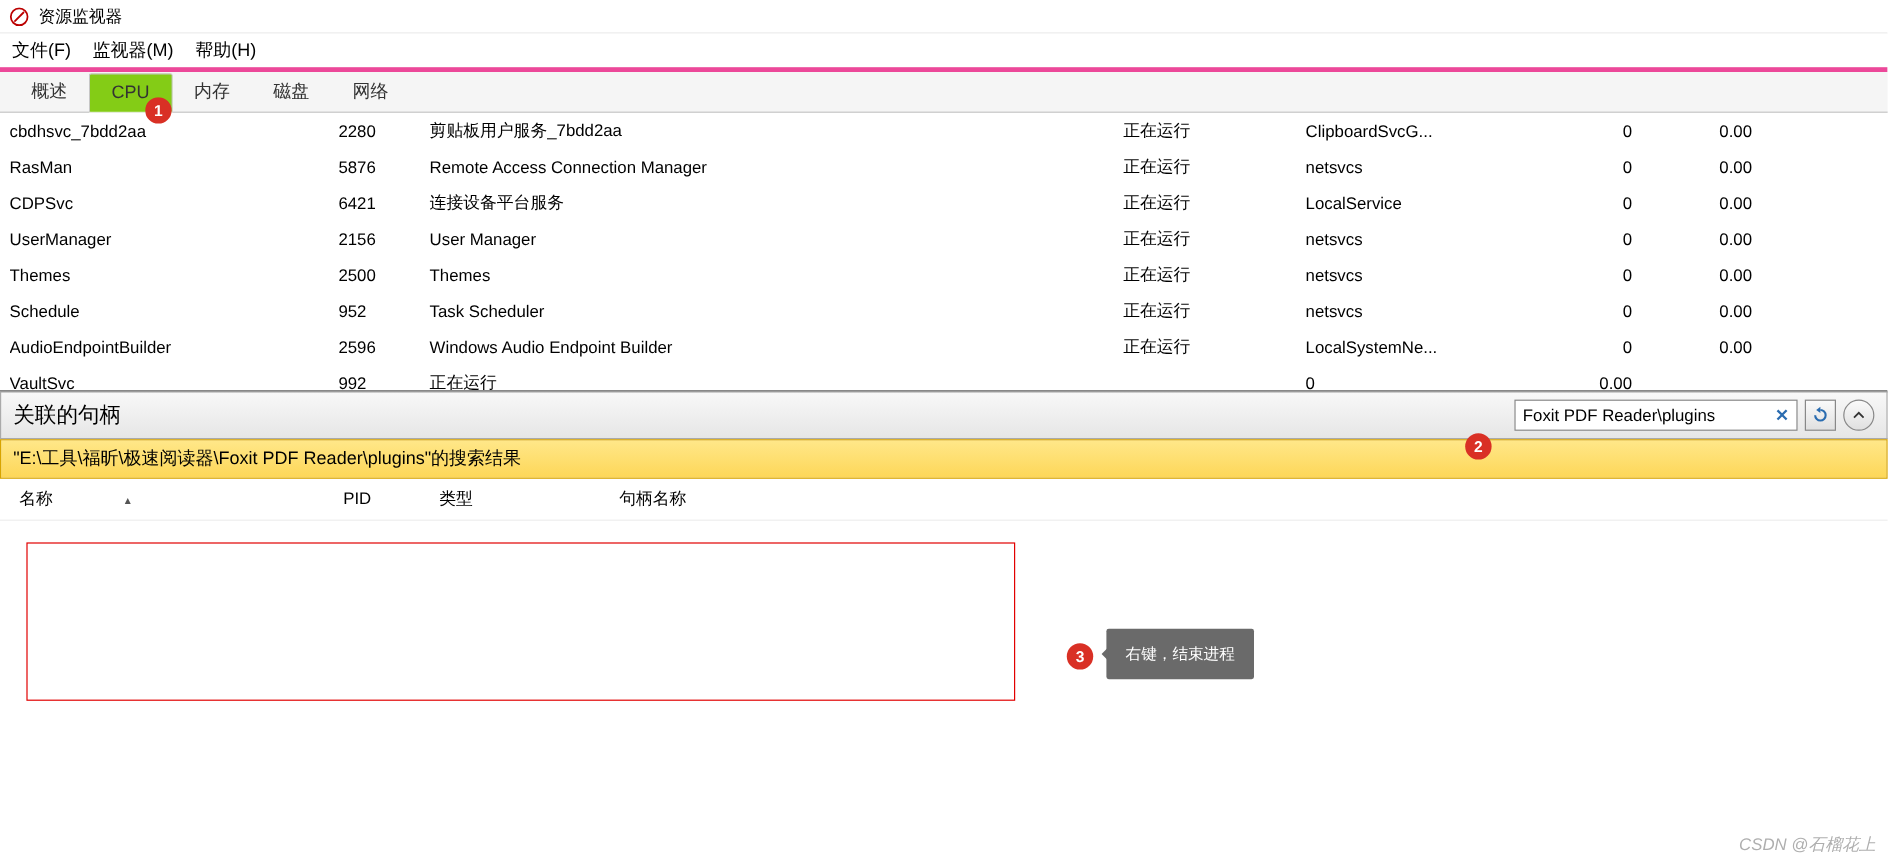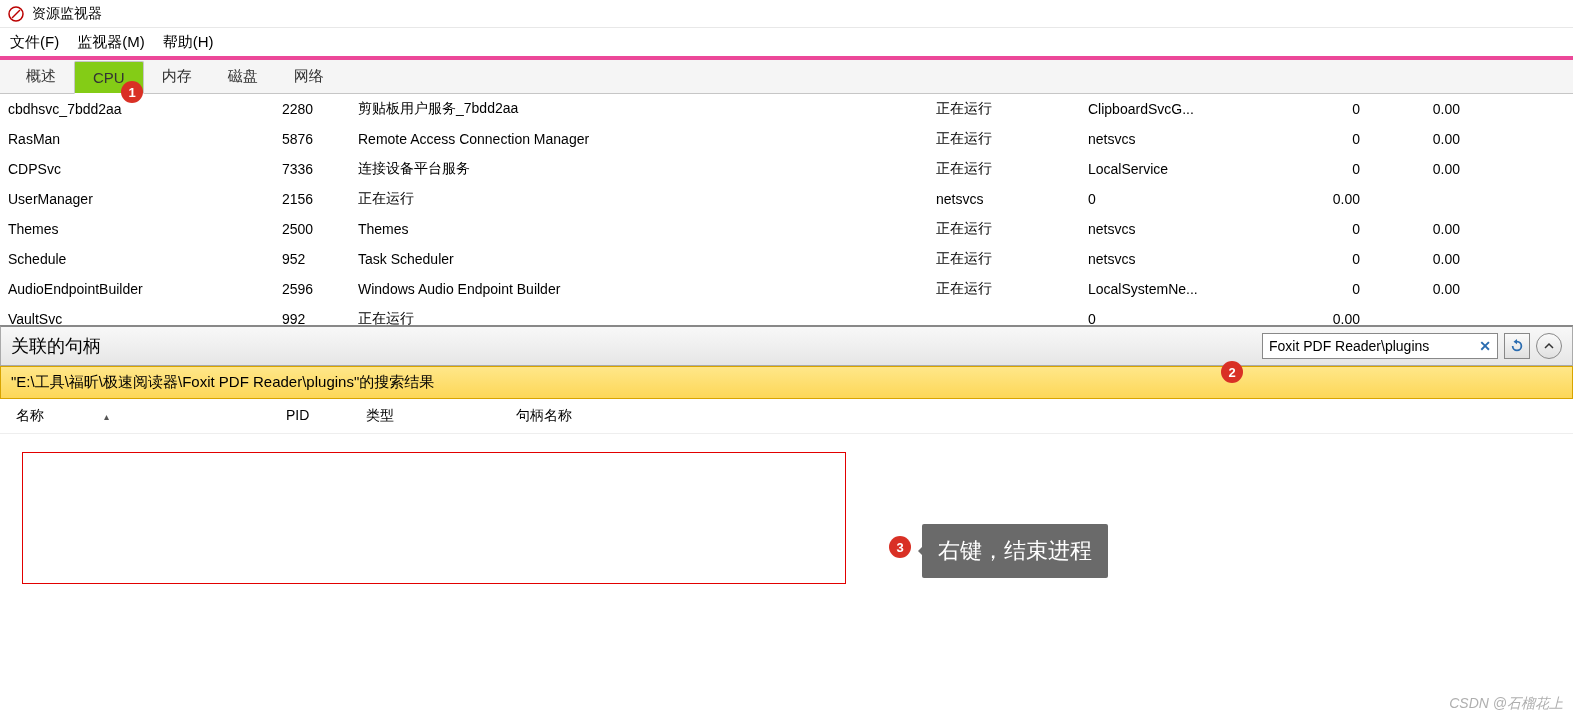--- a/index.html
+++ b/index.html
@@ -32,21 +32,21 @@
 .collapse-btn { display: flex; align-items: center; justify-content: center; width: 26px; height: 26px; border: 1px solid #888; border-radius: 50%; background: linear-gradient(#fafafa, #e0e0e0); cursor: pointer; }
 .search-banner { background: linear-gradient(#ffe789, #fdd758); border: 1px solid #d8a400; padding: 6px 10px; font-size: 15px; }
 .result-header { display: grid; grid-template-columns: 270px 80px 150px 1fr; padding: 8px 16px; border-bottom: 1px solid #eee; }
 .sort-indicator { font-size: 10px; color: #555; display: inline-block; margin-left: 60px; }
 .result-area { position: relative; height: 258px; }
 .red-box { position: absolute; left: 22px; top: 18px; width: 824px; height: 132px; border: 1px solid #e20000; }
 .badge { display: inline-flex; align-items: center; justify-content: center; width: 22px; height: 22px; border-radius: 50%; background: #d93025; color: #fff; font-size: 13px; font-weight: bold; position: absolute; z-index: 10; }
 .badge1 { left: 121px; top: 81px; }
 .badge2 { right: 330px; top: 361px; }
 .badge3 { left: 889px; top: 536px; }
-.tooltip { position: absolute; left: 922px; top: 524px; background: #6a6a6a; color: #fff; padding: 12px 16px; font-size: 22px; border-radius: 2px; }
+.tooltip { position: absolute; left: 922px; top: 524px; background: #6a6a6a; color: #fff; padding: 12px 16px; font-size: 13px; border-radius: 2px; }
 .tooltip::before { content: ""; position: absolute; left: -10px; top: 50%; transform: translateY(-50%); border: 6px solid transparent; border-right-color: #6a6a6a; }
 .watermark { position: absolute; right: 10px; bottom: 6px; color: rgba(120,120,120,0.6); font-size: 14px; font-style: italic; }
 </style>
 </head>
 <body>
 
 <div class="title-bar">
   <span class="icon">
     <svg viewBox="0 0 16 16" width="16" height="16">
         <circle cx="8" cy="8" r="7" fill="none" stroke="#b00" stroke-width="1.5"></circle>
@@ -85,30 +85,31 @@
         <span>RasMan</span>
         <span>5876</span>
         <span>Remote Access Connection Manager</span>
         <span>正在运行</span>
         <span>netsvcs</span>
         <span>0</span>
         <span>0.00</span>
       </div>
       <div class="proc-row">
         <span>CDPSvc</span>
-        <span>7336</span>
+        <span>6421</span>
         <span>连接设备平台服务</span>
         <span>正在运行</span>
         <span>LocalService</span>
         <span>0</span>
         <span>0.00</span>
       </div>
       <div class="proc-row">
         <span>UserManager</span>
         <span>2156</span>
+        <span>User Manager</span>
         <span>正在运行</span>
         <span>netsvcs</span>
         <span>0</span>
         <span>0.00</span>
       </div>
       <div class="proc-row">
         <span>Themes</span>
         <span>2500</span>
         <span>Themes</span>
         <span>正在运行</span>

